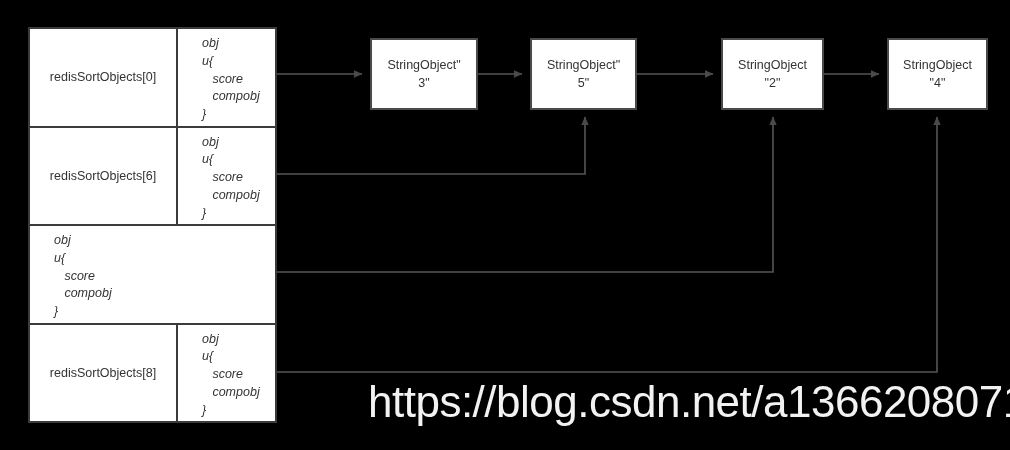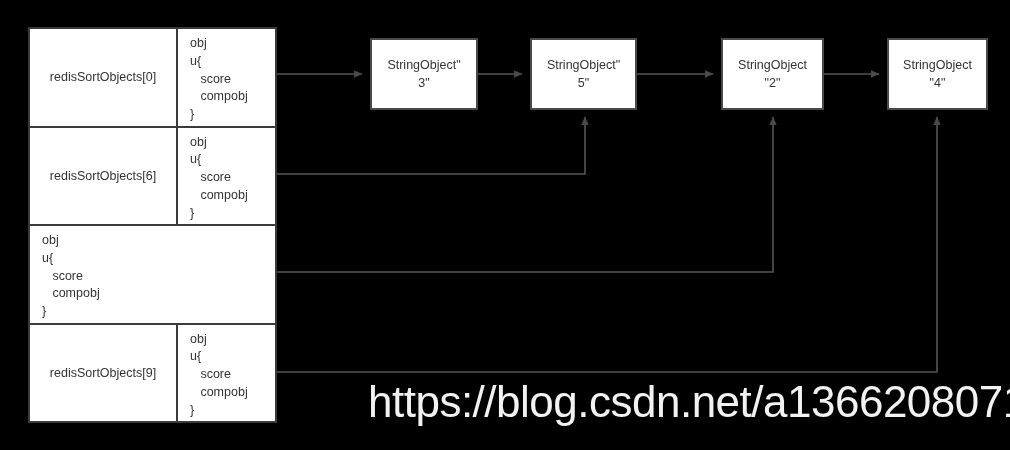--- a/index.html
+++ b/index.html
@@ -21,23 +21,24 @@
     border-bottom:2px solid #3b3b3b;box-sizing:border-box;
   }
   .trow:last-child{border-bottom:none;}
   .c-name{
     width:148px;flex:0 0 148px;border-right:2px solid #3b3b3b;
     display:flex;align-items:center;justify-content:center;
     font-size:12.5px;color:#333;box-sizing:border-box;
   }
   .c-obj{
     flex:1 1 auto;box-sizing:border-box;
-    padding:6px 0 0 12px;
+    padding:6px 0 0 24px;
     font-size:12.5px;line-height:1.42;color:#333;
     white-space:pre;
+    font-style:italic;
   }
 
   
   .sbox{
     position:absolute;background:#fff;border:2px solid #4a4a4a;
     box-sizing:border-box;
     display:flex;align-items:center;justify-content:center;
     text-align:center;font-size:12.5px;line-height:1.45;color:#333;
     white-space:pre-line;
   }
@@ -101,21 +102,21 @@
 }</div>
     </div>
     <div class="trow">
       <div class="c-obj">obj
 u{
    score
    compobj
 }</div>
     </div>
     <div class="trow">
-      <div class="c-name">redisSortObjects[9]</div>
+      <div class="c-name">redisSortObjects[8]</div>
       <div class="c-obj">obj
 u{
    score
    compobj
 }</div>
     </div>
   </div>
 
   <div class="sbox" id="sbox0">StringObject"
 3"</div>

